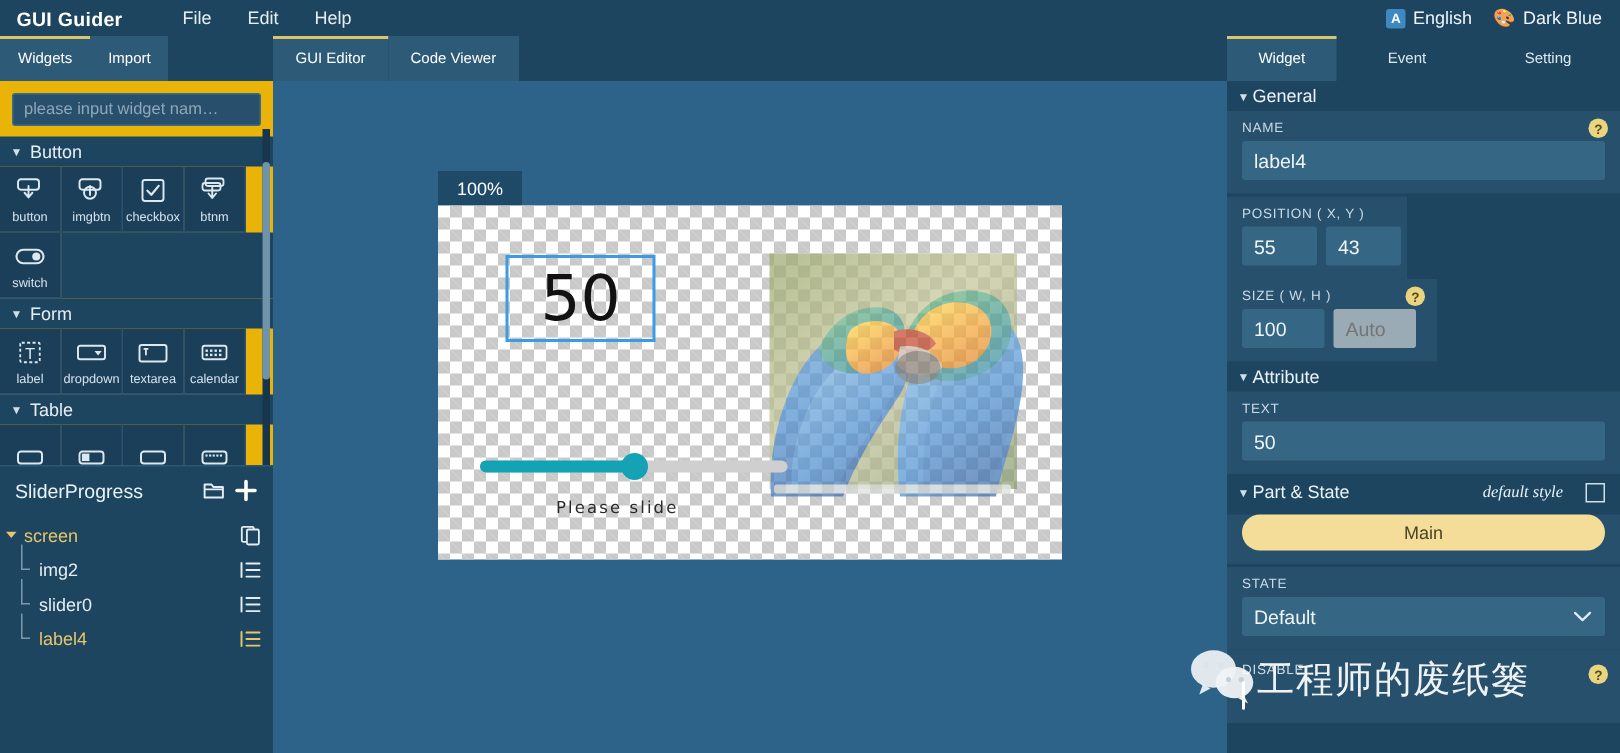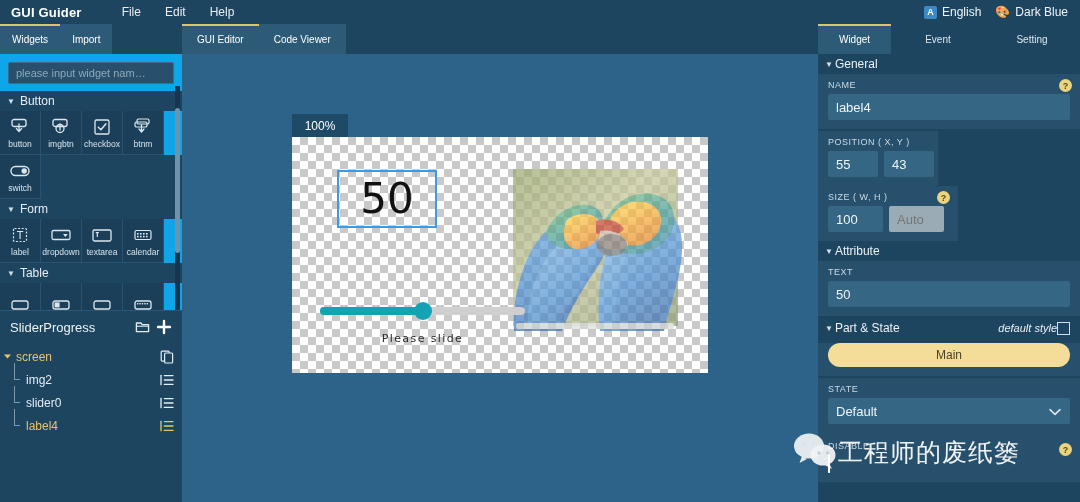--- a/index.html
+++ b/index.html
@@ -76,21 +76,21 @@
   .tb-btn {
     width: 27px; height: 26px; display: flex; align-items: center; justify-content: center;
     cursor: default;
   }
   .tb-sep { width: 1px; height: 18px; background: #3c6a87; margin: 0 5px; }
   .tb-btn svg { display: block; }
 
   
   .leftpanel {
     position: absolute; left: 0; top: 54px; width: 182px; height: 448px;
-    background: #0ea5e9;
+    background: #eab308;
   }
   .searchwrap { padding: 8px 8px 7px 8px; }
   .search-input {
     width: 100%; height: 22px; background: #28506c;
     border: 1px solid #3d6c8a; border-radius: 2px;
     color: #cfdde6; font-size: 11px; padding: 0 7px;
     font-family: "Liberation Sans", sans-serif;
     outline: none;
   }
   .search-input::placeholder { color: #8fa8b8; }
@@ -185,41 +185,41 @@
   .slider .fill {
     position: absolute; left: 0; top: 0; width: 50%; height: 8px;
     background: #13a3b5; border-radius: 4px;
   }
   .slider .knob {
     position: absolute; left: 50%; top: 50%; width: 18px; height: 18px;
     margin-left: -9px; margin-top: -9px;
     background: #13a3b5; border-radius: 50%;
   }
   .slider-caption {
-    position: absolute; left: 28px; top: 195px; width: 205px;
+    position: absolute; left: 17px; top: 195px; width: 205px;
     text-align: center; font-size: 11px; color: #2a2a2a; letter-spacing: 1.4px;
     font-family: "DejaVu Sans", sans-serif;
   }
   .img-widget {
     position: absolute; left: 208px; top: 22px; width: 191px; height: 190px;
     opacity: .72;
   }
   .img-widget svg { display:block; width:100%; height:100%; }
 
   
   .rightpanel {
     position: absolute; left: 818px; top: 54px; width: 262px; height: 448px;
     background: #1e4560;
   }
   .sec-header {
     height: 20px; display: flex; align-items: center; padding: 0 10px 0 7px;
     font-size: 12px; color: #eaf2f7; background: #1e4560;
   }
   .sec-header .caret { font-size: 8px; margin-right: 2px; }
-  .sec-right { margin-left: auto; display: flex; align-items: center; gap: 0; }
+  .sec-right { margin-left: auto; display: flex; align-items: center; gap: 15px; font-family: Liberation Serif, serif; }
   .sec-right .ital { font-style: italic; font-size: 11px; color: #e9f1f6; }
   .chkbox {
     width: 13px; height: 13px; border: 1px solid #cfe0ea; background: #1e4560;
   }
   .chkbox.white { background: #ffffff; border-color: #ffffff; border-radius: 2px; }
 
   .field-block { background: #27506c; padding: 6px 10px 9px 10px; position: relative; }
   .field-label { font-size: 9px; color: #cbdbe6; letter-spacing: .5px; margin-bottom: 4px; }
   .field-input {
     width: 100%; height: 26px; background: #356684; border: none; border-radius: 2px;

